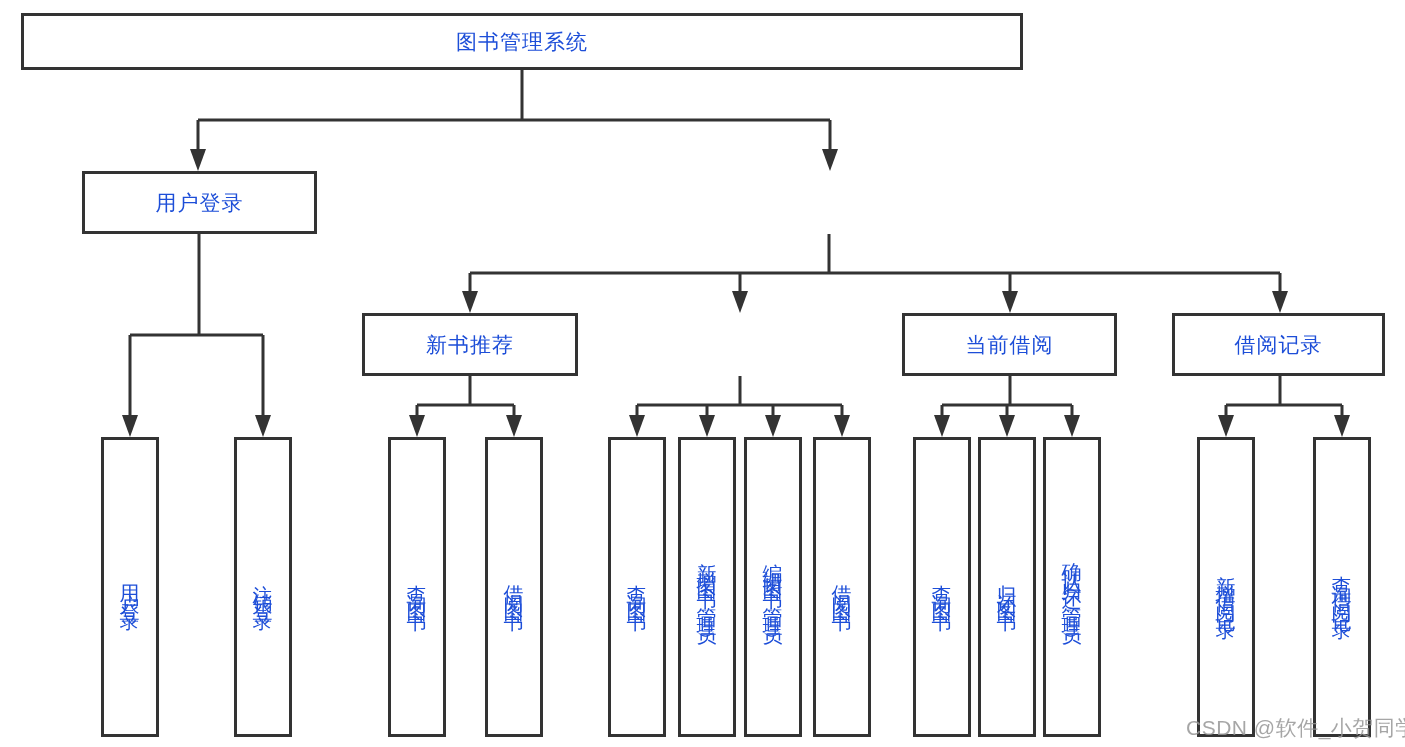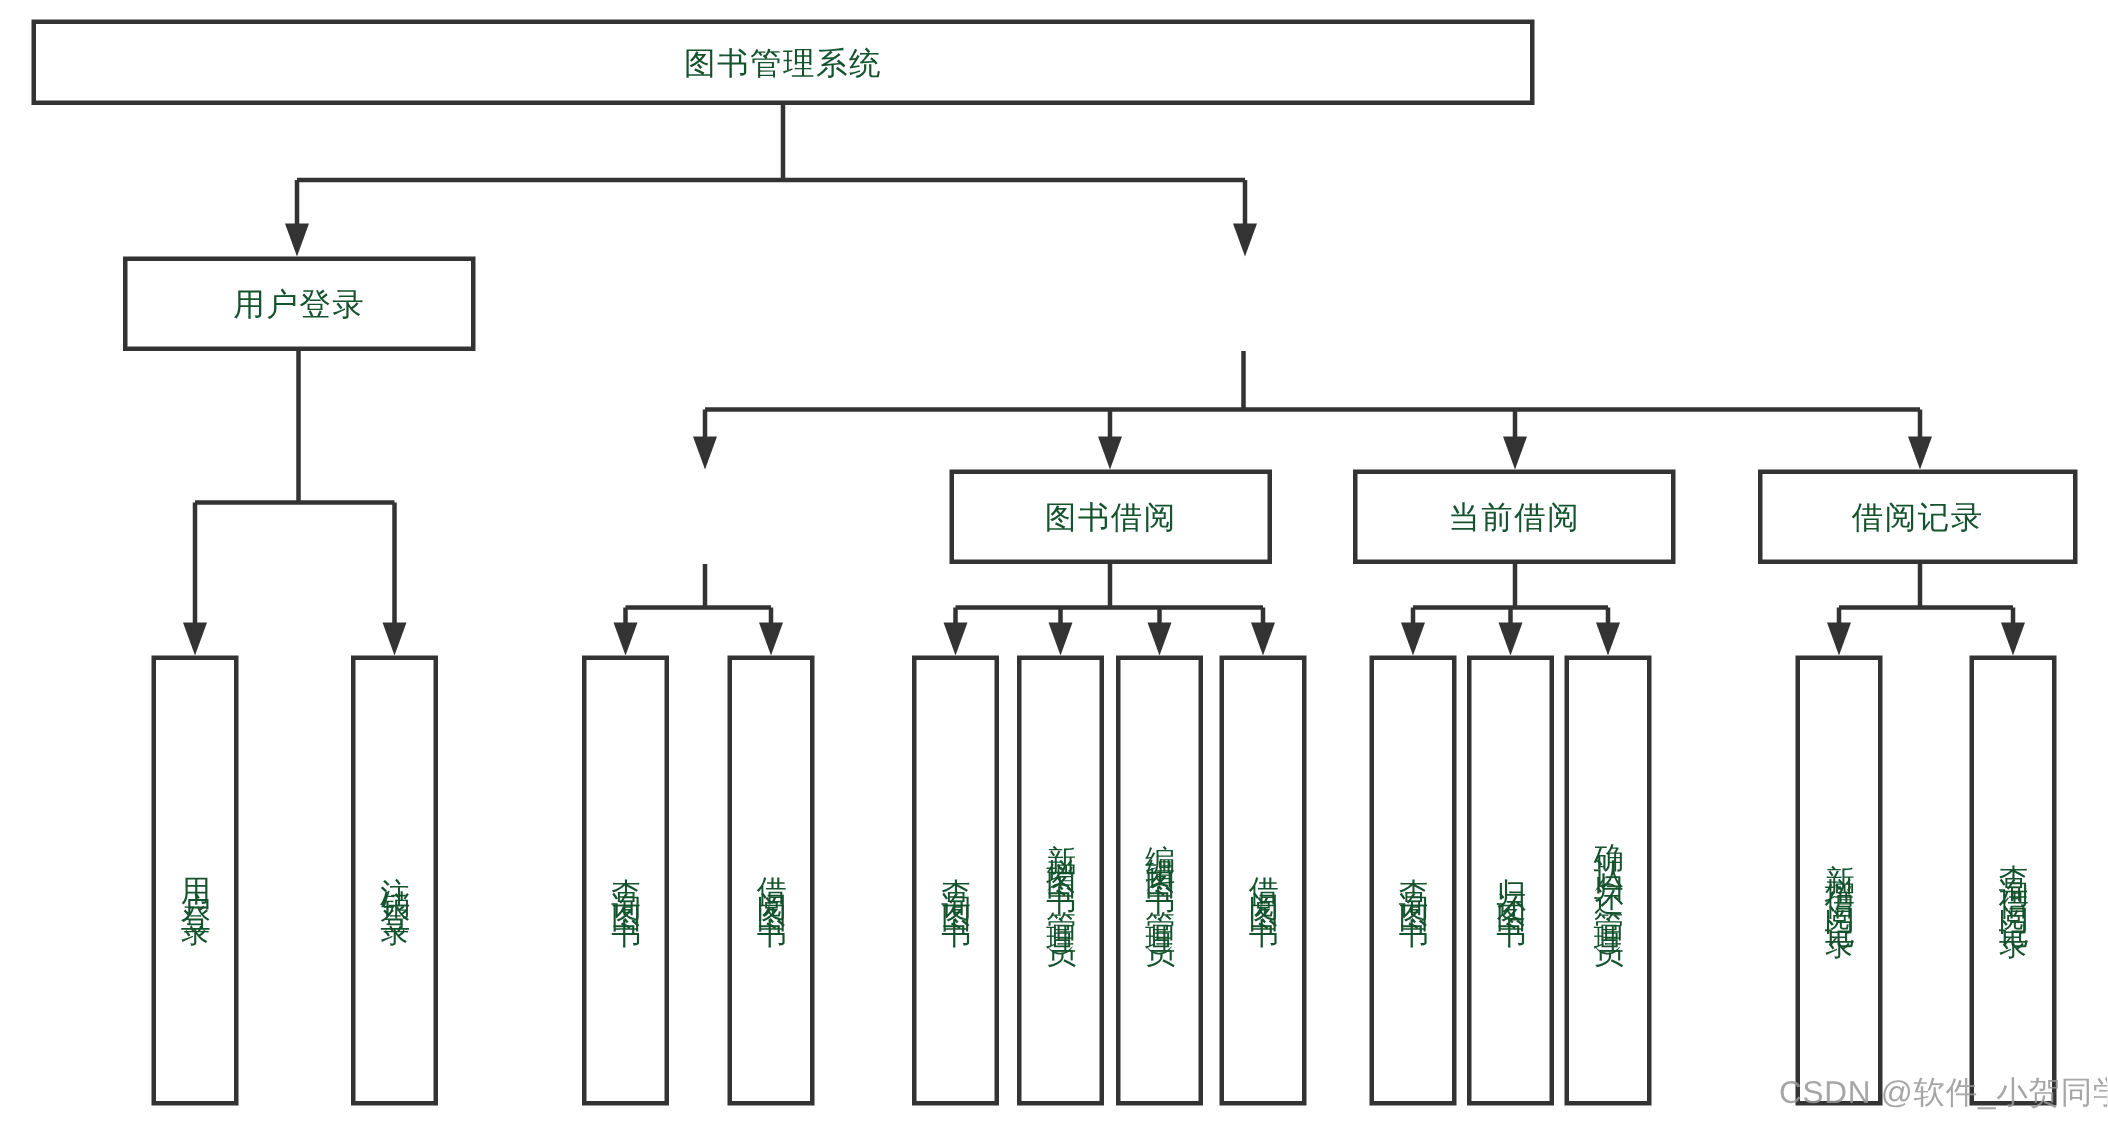--- a/index.html
+++ b/index.html
@@ -15,21 +15,21 @@
     position: absolute;
     left: 0; top: 0;
     width: 1405px; height: 747px;
     z-index: 1;
   }
   .box {
     position: absolute;
     box-sizing: border-box;
     border: 3px solid #333333;
     background: #ffffff;
-    color: #14532d;
+    color: #1d4ed8;
     display: flex;
     align-items: center;
     justify-content: center;
     z-index: 2;
     font-size: 21px;
     letter-spacing: 1px;
     text-align: center;
   }
   .box.leaf {
     writing-mode: vertical-rl;
@@ -87,21 +87,21 @@
       <polygon points="1064,415 1080,415 1072,437"></polygon>
       <polygon points="1218,415 1234,415 1226,437"></polygon>
       <polygon points="1334,415 1350,415 1342,437"></polygon>
     </g>
   </svg>
 
   <div class="box" style="left:21px; top:13px; width:1002px; height:57px;">图书管理系统</div>
 
   <div class="box lvl" style="left:82px; top:171px; width:235px;">用户登录</div>
 
-  <div class="box lvl" style="left:633px; top:313px; width:215px;">图书借阅</div>
+  <div class="box lvl" style="left:362px; top:313px; width:216px;">新书推荐</div>
   <div class="box lvl" style="left:902px; top:313px; width:215px;">当前借阅</div>
   <div class="box lvl" style="left:1172px; top:313px; width:213px;">借阅记录</div>
 
   <div class="box leaf" style="left:101px;">用户登录</div>
   <div class="box leaf" style="left:234px;">注销登录</div>
 
   <div class="box leaf" style="left:388px;">查询图书</div>
   <div class="box leaf" style="left:485px;">借阅图书</div>
 
   <div class="box leaf" style="left:608px;">查询图书</div>

